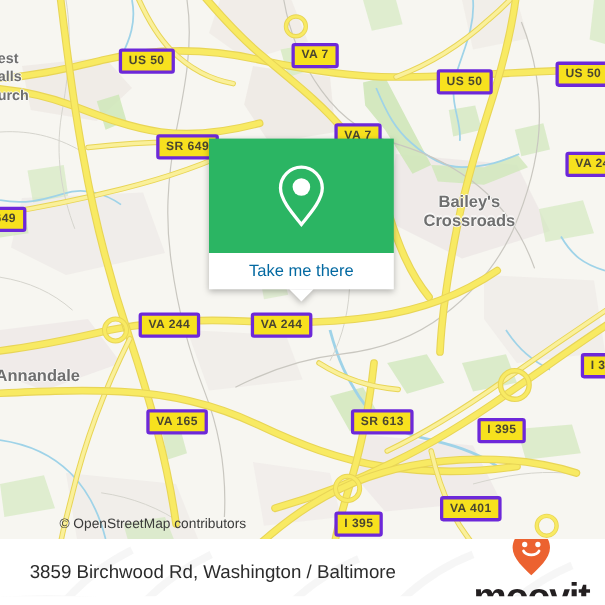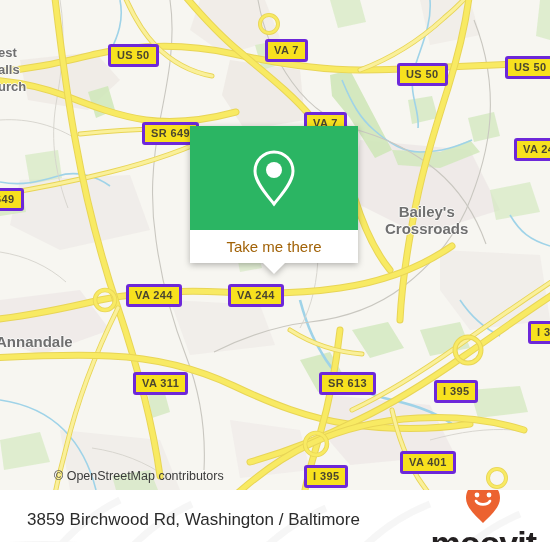--- a/index.html
+++ b/index.html
@@ -62,21 +62,21 @@
   }
   .callout-top{
     height:104px;background:#2bb563;
     display:flex;align-items:center;justify-content:center;
   }
   .callout-bottom{
     height:33px;background:#ffffff;
     display:flex;align-items:center;justify-content:center;
   }
   .callout-label{
-    color:#a16207;font-size:15px;line-height:17px;white-space:nowrap;
+    color:#0369a1;font-size:15px;line-height:17px;white-space:nowrap;
   }
   .callout-tail{
     position:absolute;left:50%;top:137px;margin-left:-11px;
     width:0;height:0;
     border-left:11px solid transparent;
     border-right:11px solid transparent;
     border-top:11px solid #ffffff;
   }
   .pin-svg{display:block;}
 
@@ -243,35 +243,35 @@
         <circle cx="497" cy="478" r="9" fill="none" stroke="#f8ea63" stroke-width="2.4"></circle>
         <circle cx="105" cy="300" r="10" fill="none" stroke="#e8d556" stroke-width="4.5"></circle>
         <circle cx="105" cy="300" r="10" fill="none" stroke="#f8ea63" stroke-width="2.8"></circle>
         <circle cx="269" cy="24" r="9" fill="none" stroke="#e8d556" stroke-width="4"></circle>
         <circle cx="269" cy="24" r="9" fill="none" stroke="#f8ea63" stroke-width="2.4"></circle>
       </svg>
 
       <div class="place small" style="left:-2px;top:44px;">est
 alls
 urch</div>
-      <div class="place" style="left:385px;top:175px;text-align:center;margin-top:28px;">Bailey's
+      <div class="place" style="left:385px;top:175px;text-align:center;">Bailey's
 Crossroads</div>
       <div class="place" style="left:-4px;top:333px;">Annandale</div>
 
       <div class="shield" style="left:108px;top:44px;">US 50</div>
       <div class="shield" style="left:397px;top:63px;">US 50</div>
       <div class="shield" style="left:505px;top:56px;">US 50</div>
       <div class="shield" style="left:265px;top:39px;">VA 7</div>
       <div class="shield" style="left:304px;top:112px;">VA 7</div>
       <div class="shield" style="left:122px;top:122px;margin-left:20px;">SR 649</div>
       <div class="shield" style="left:-14px;top:188px;">649</div>
       <div class="shield" style="left:514px;top:138px;">VA 244</div>
       <div class="shield" style="left:126px;top:284px;">VA 244</div>
       <div class="shield" style="left:228px;top:284px;">VA 244</div>
-      <div class="shield" style="left:133px;top:372px;">VA 311</div>
+      <div class="shield" style="left:133px;top:372px;">VA 165</div>
       <div class="shield" style="left:319px;top:372px;">SR 613</div>
       <div class="shield" style="left:434px;top:380px;">I 395</div>
       <div class="shield" style="left:528px;top:321px;">I 3</div>
       <div class="shield" style="left:304px;top:465px;">I 395</div>
       <div class="shield" style="left:400px;top:451px;">VA 401</div>
 
       <div class="osm-attrib">© OpenStreetMap contributors</div>
     </div>
 
     <div class="callout">

